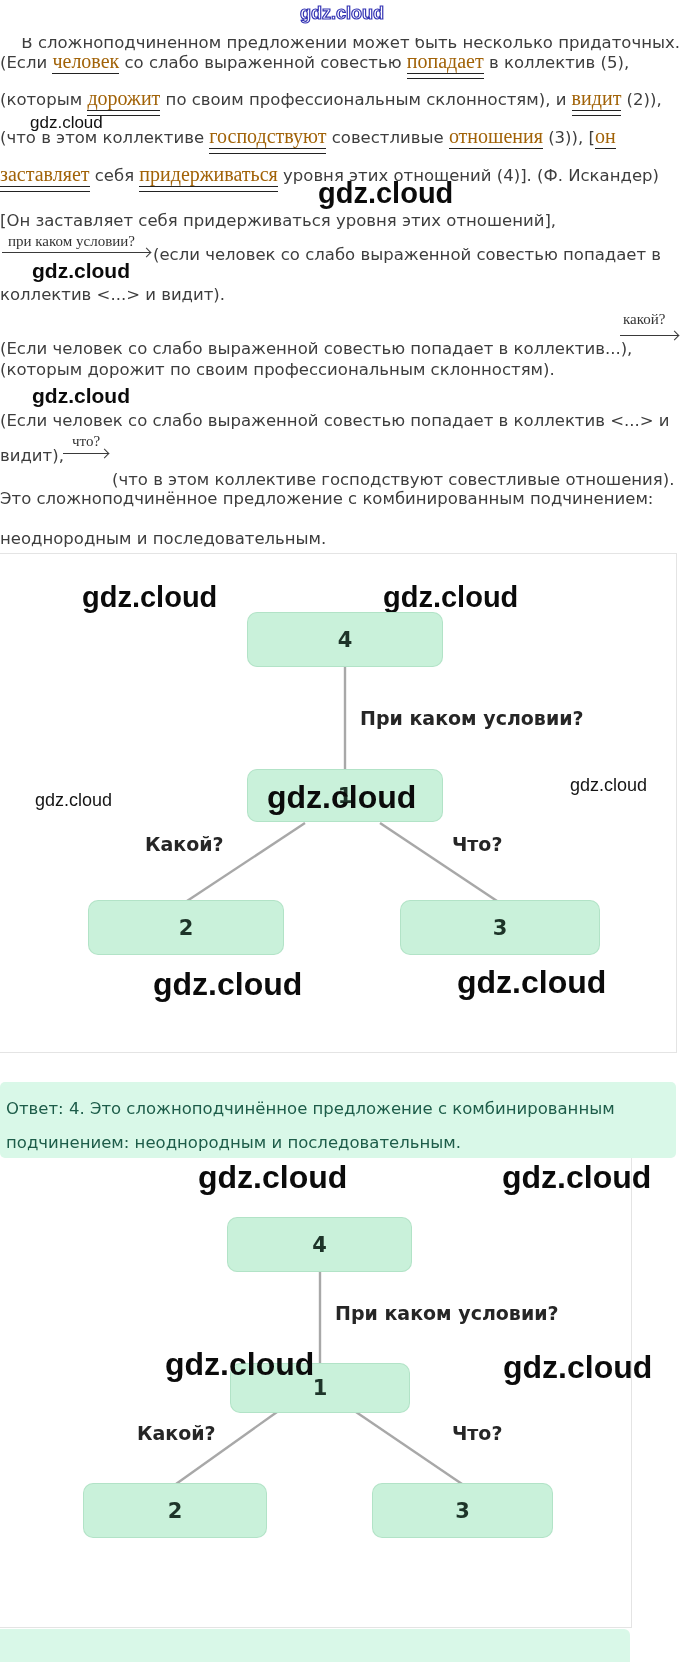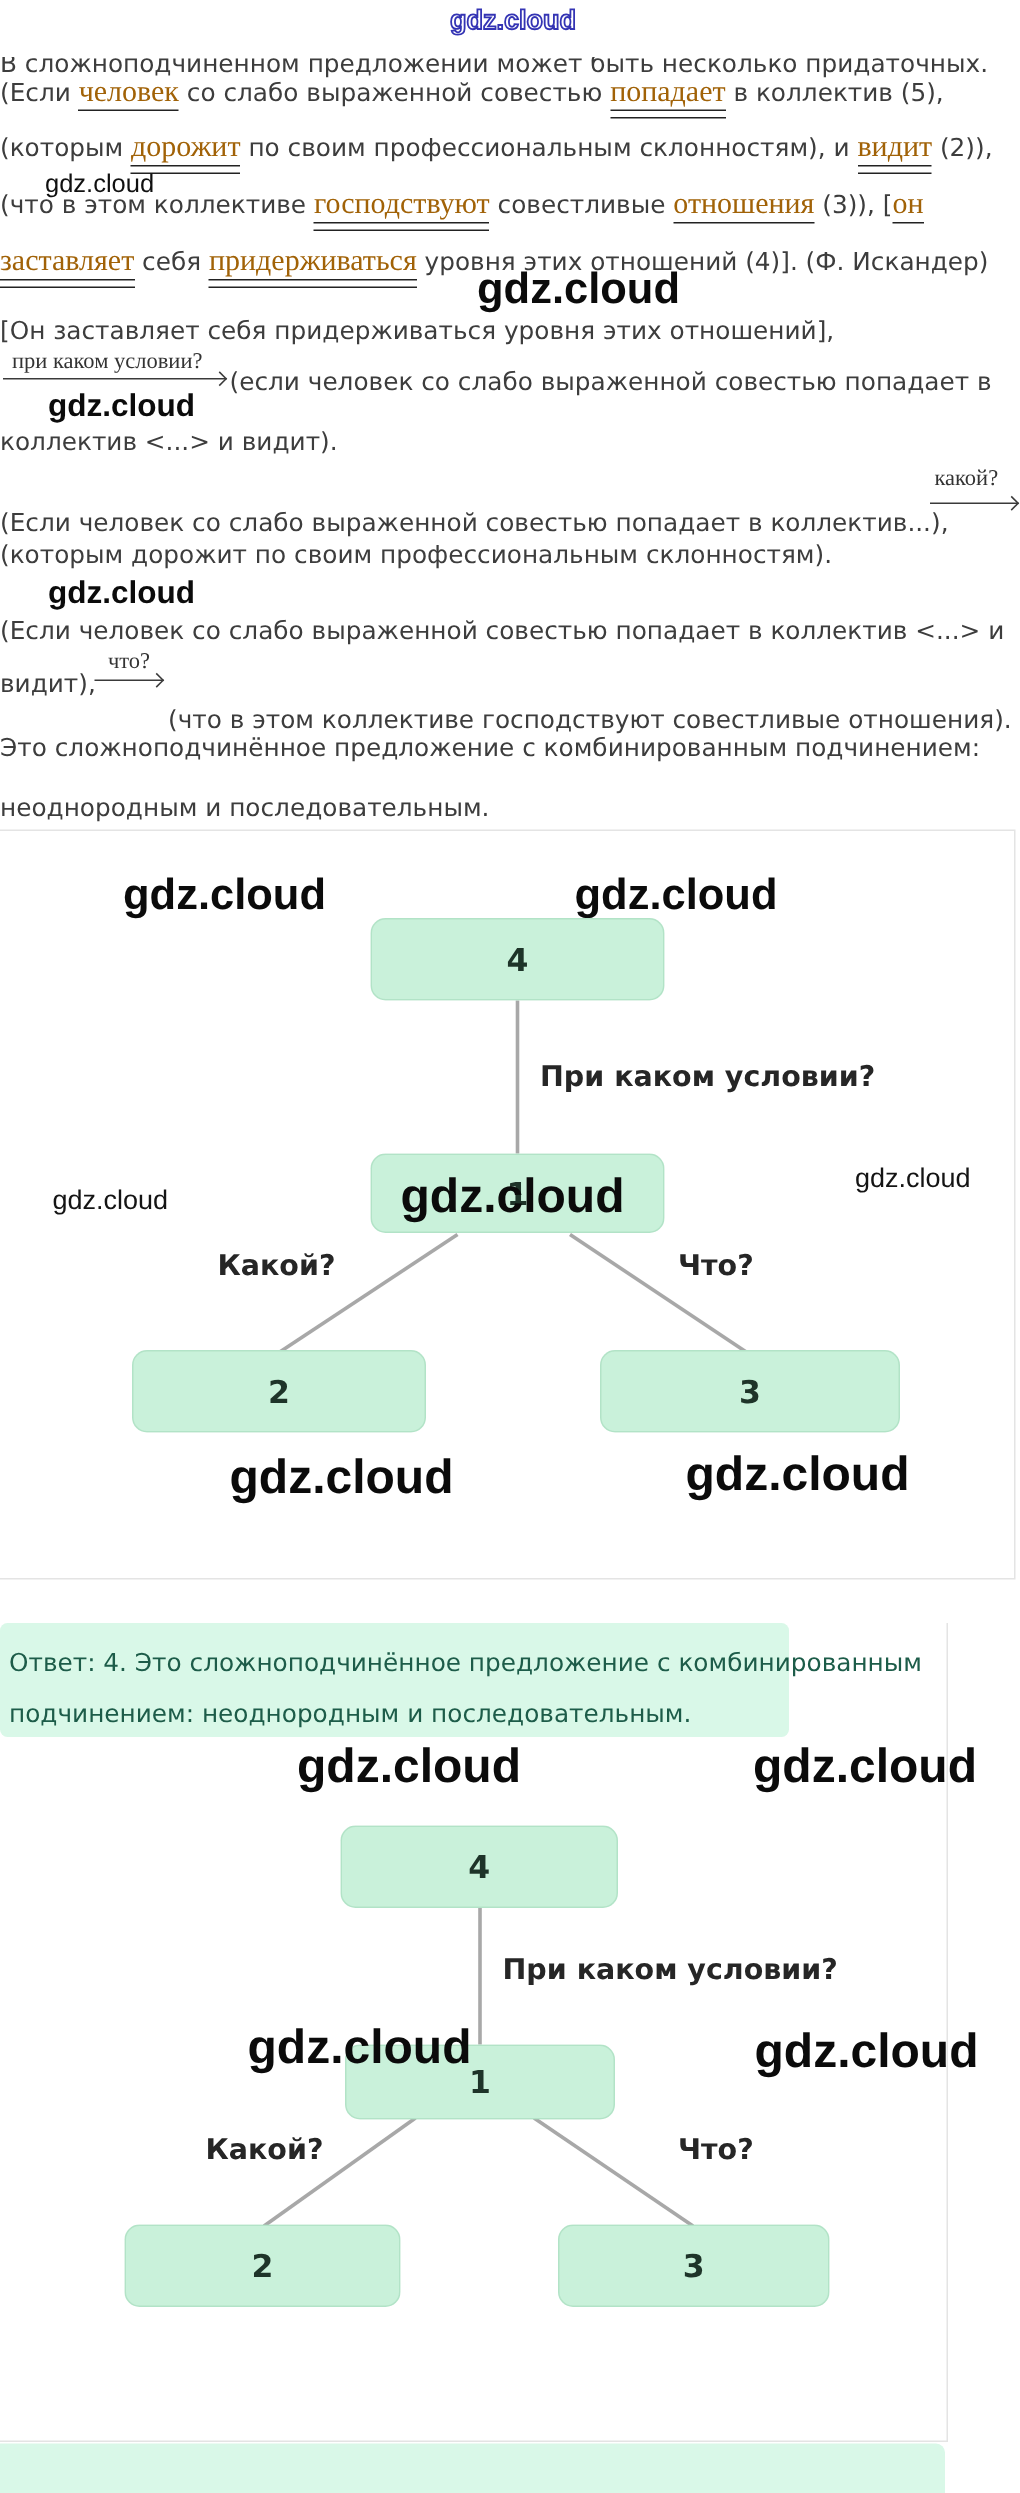--- a/index.html
+++ b/index.html
@@ -15,25 +15,25 @@
   .dlabel{position:absolute;font:bold 19px/1 "DejaVu Sans",sans-serif;color:#262626;white-space:nowrap;}
   .gbox{position:absolute;background:#c9f1da;border:1px solid rgba(150,210,175,0.45);box-sizing:border-box;border-radius:10px;display:flex;align-items:center;justify-content:center;font:bold 21px "DejaVu Sans",sans-serif;color:#1e3429;}
   .wm{position:absolute;font-family:"Liberation Sans",sans-serif;font-weight:bold;color:#0b0b0b;white-space:nowrap;}
   .wm-blue{font:bold 18px "Liberation Sans",sans-serif;color:#fff;-webkit-text-stroke:1.2px #3434b4;}
   .wm-s{font-size:17px;font-weight:normal;color:#101010;}
   .wm-m{font-size:21px;}
   .wm-r{font-size:18px;font-weight:normal;color:#141414;}
   .wm-b{font-size:29px;}
   .wm-xl{font-size:32px;}
   .frame{position:absolute;border:1px solid #e4e4e4;background:transparent;}
-  .answer{position:absolute;left:0;top:1082px;width:526px;height:76px;background:#d9f8e8;border-radius:5px;box-sizing:border-box;padding:10px 0 0 6px;color:#1d5c49;font:16.5px/34px "DejaVu Sans",sans-serif;}
+  .answer{position:absolute;left:0;top:1082px;width:676px;height:76px;background:#d9f8e8;border-radius:5px;box-sizing:border-box;padding:10px 0 0 6px;color:#1d5c49;font:16.5px/34px "DejaVu Sans",sans-serif;}
   .answer div{white-space:nowrap;}
   .strip{position:absolute;left:0;top:1629px;width:630px;height:33px;background:#d9f8e8;border-radius:0 6px 0 0;}
   .clipwrap{position:absolute;left:0;top:38px;height:14px;overflow:hidden;width:680px;}
-  .clipwrap .tl{position:static;display:block;margin-top:-7.5px;}
+  .clipwrap .tl{position:static;display:block;margin-top:-7.5px;text-align:right;}
   svg.connectors{position:absolute;left:0;top:0;}
 </style>
 </head>
 <body>
 
 <div class="page">
 
   <div class="frame" style="left:-8px;top:553px;width:683px;height:498px;"></div>
   <div class="frame" style="left:-8px;top:1082px;width:638px;height:545px;border-top:none;"></div>
 

